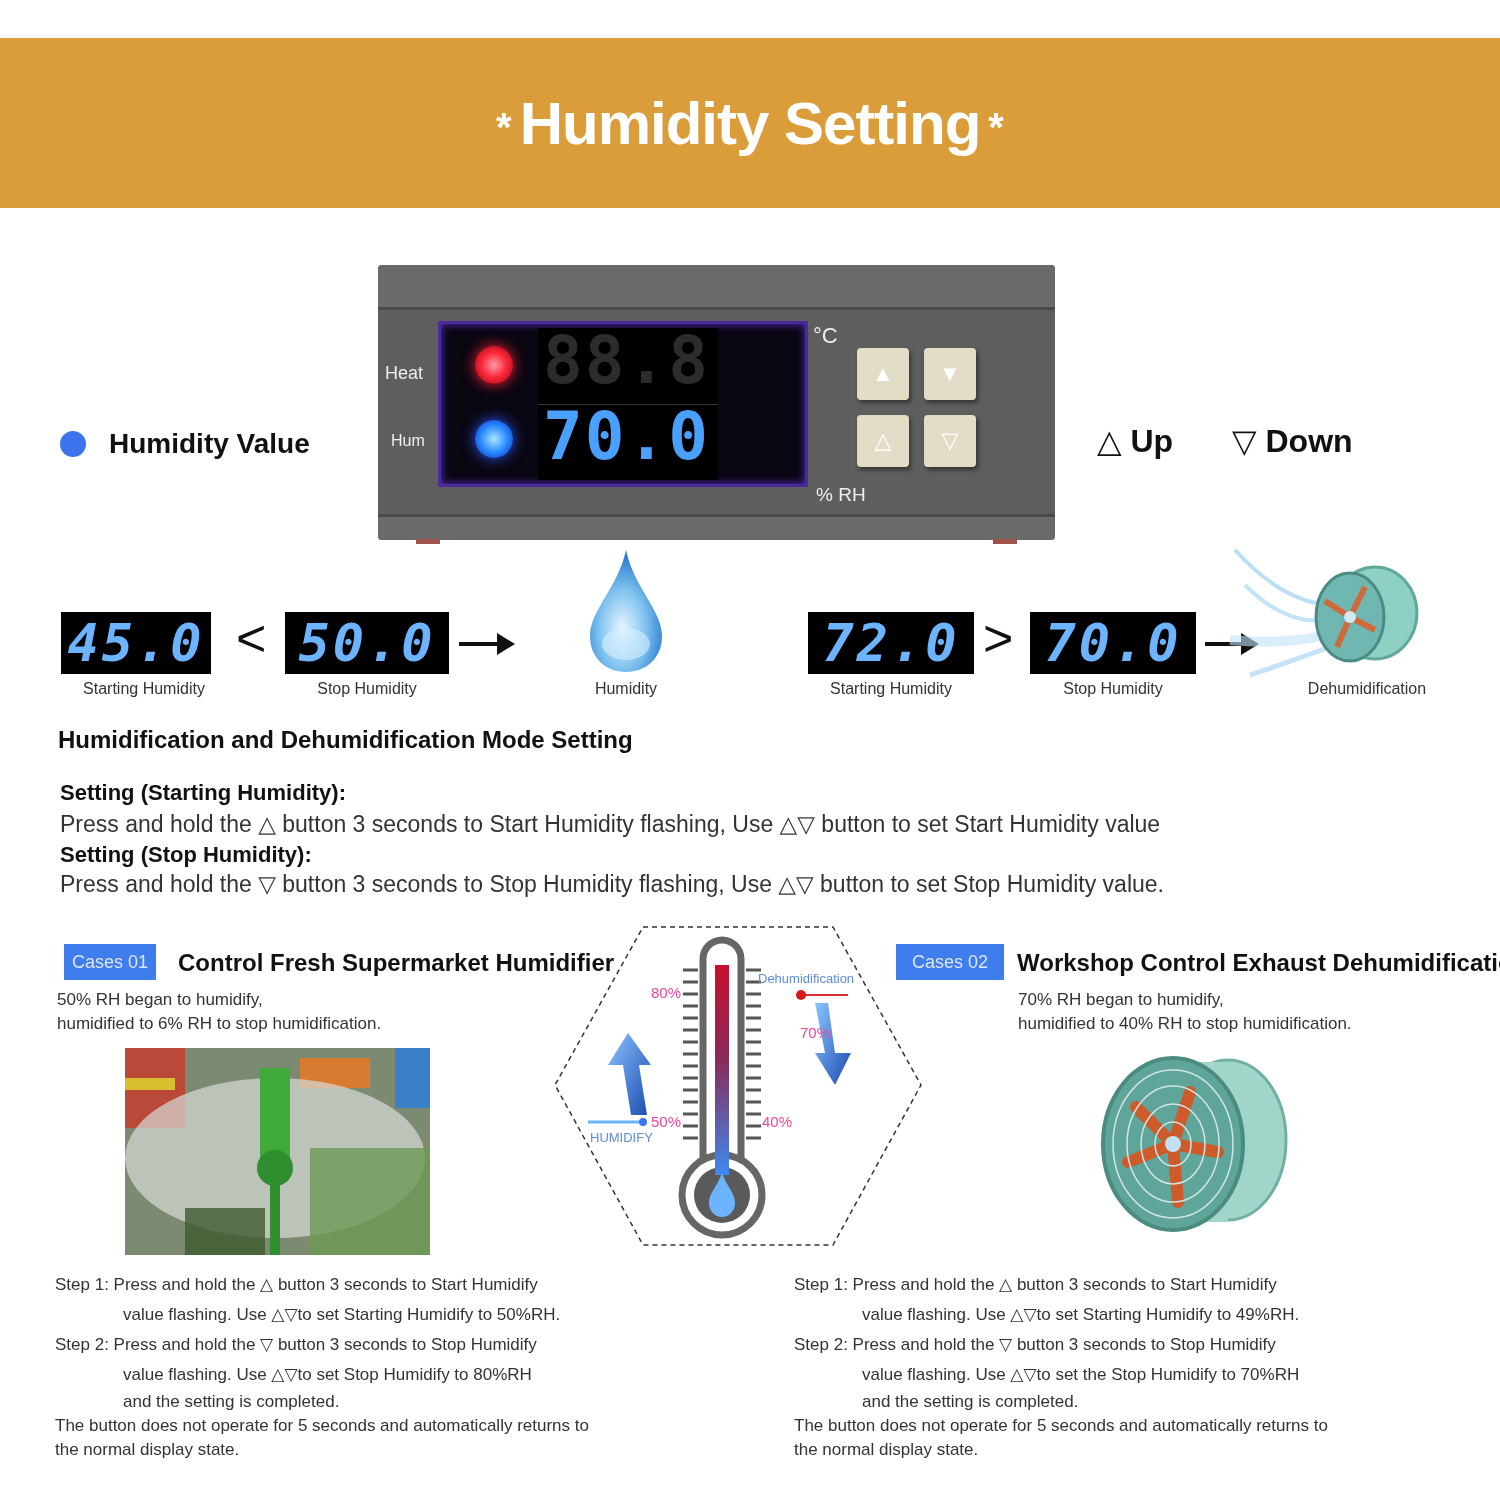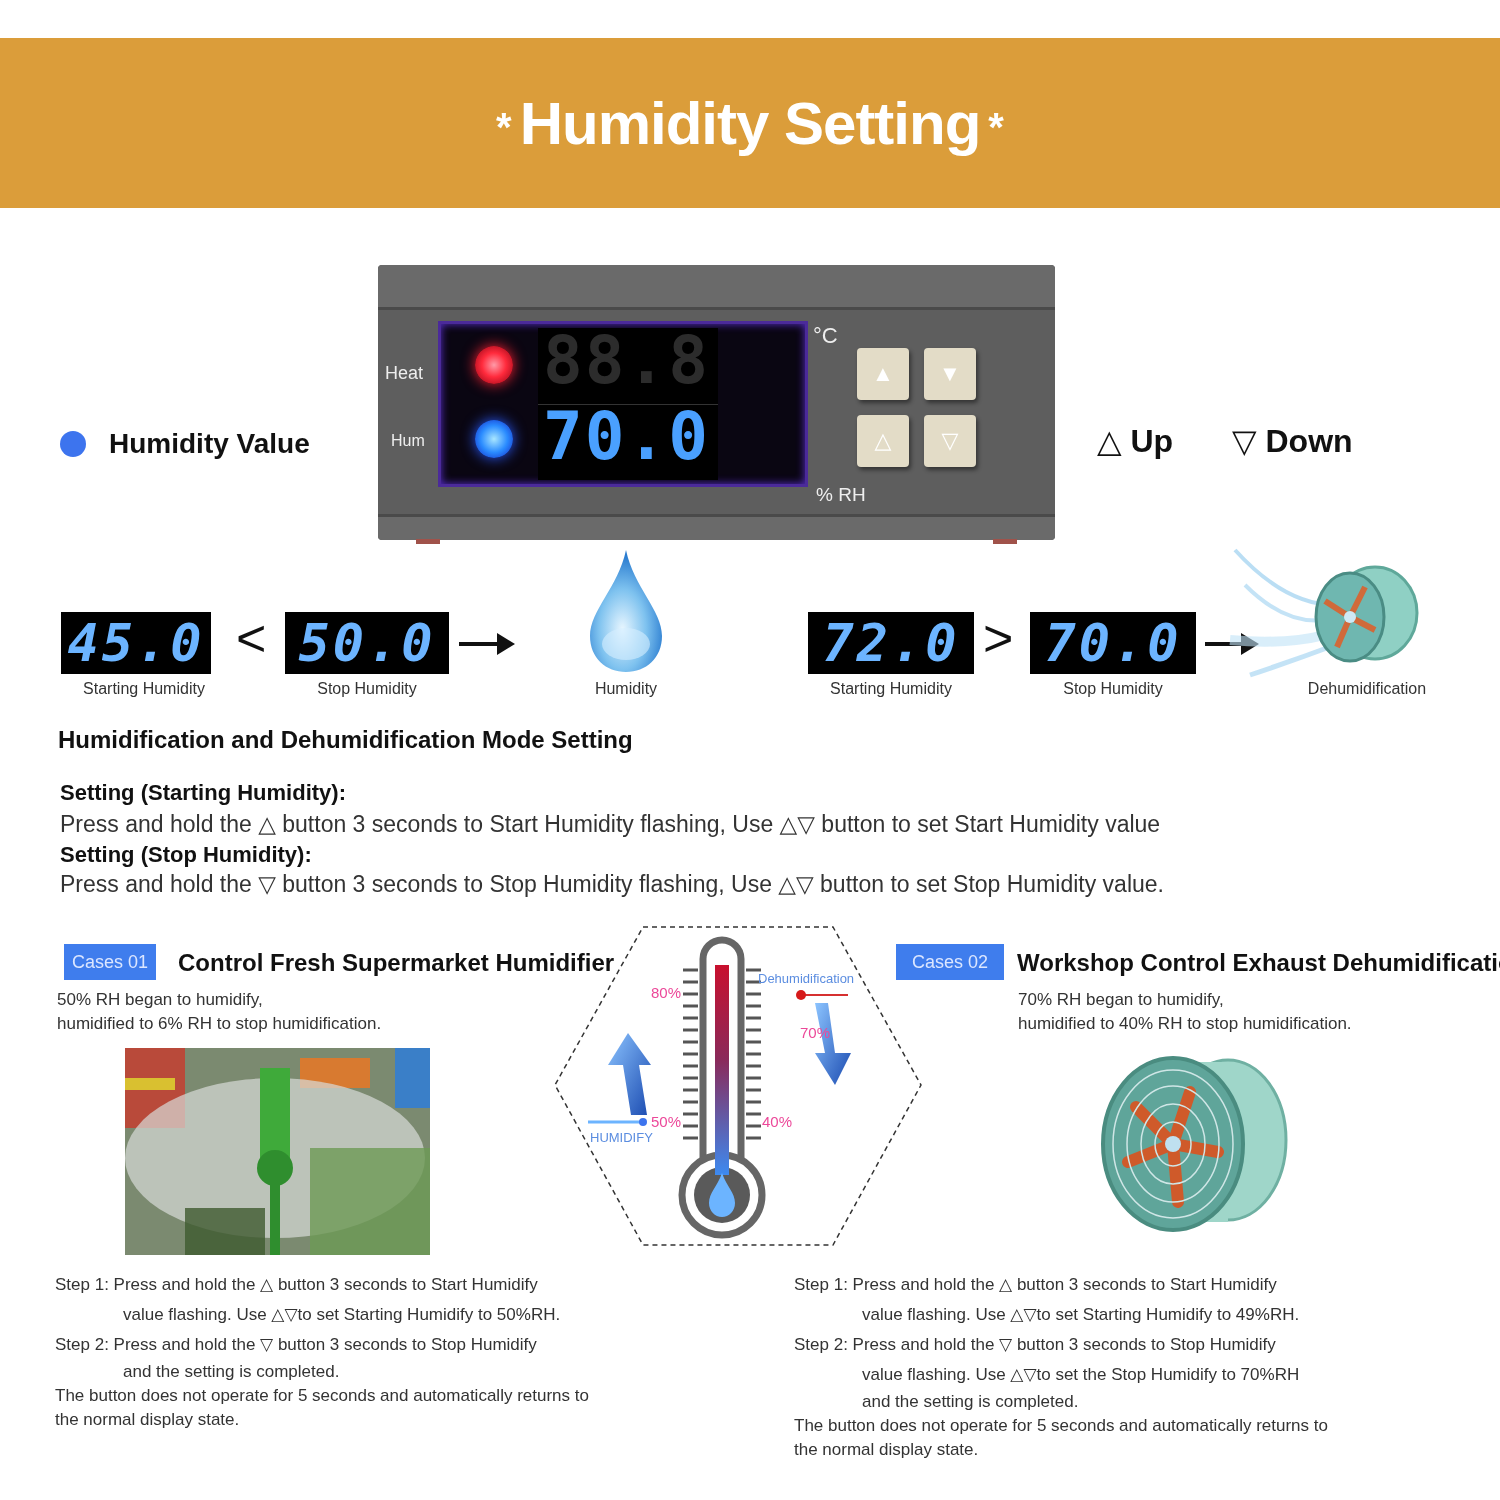--- a/index.html
+++ b/index.html
@@ -191,20 +191,21 @@
   <rect x="135" y="20" width="30" height="100" fill="#3faa3a"></rect>
   <circle cx="150" cy="120" r="18" fill="#2f8e2e"></circle>
   <rect x="145" y="130" width="10" height="77" fill="#2f8e2e"></rect>
   <rect x="185" y="100" width="120" height="107" fill="#6d9a55" opacity="0.8"></rect>
   <rect x="60" y="160" width="80" height="47" fill="#3e5a30" opacity="0.8"></rect>
 </svg>
 <div class="abs steps" style="left:55px; top:1270px;">
   <div>Step 1: Press and hold the △  button 3 seconds to Start Humidify</div>
   <div class="indent">value flashing. Use △▽to set Starting Humidify to 50%RH.</div>
   <div>Step 2: Press and hold the  ▽  button 3 seconds to Stop Humidify</div>
+  <div class="indent">value flashing. Use △▽to set Stop Humidify to 80%RH</div>
   <div class="indent tail">and the setting is completed.</div>
   <div class="tail">The button does not operate for 5 seconds and automatically returns to</div>
   <div class="tail">the normal display state.</div>
 </div>
 
 <svg class="abs hex" viewBox="0 0 370 322">
   <defs>
     <linearGradient id="tg" x1="0" y1="0" x2="0" y2="1">
       <stop offset="0%" stop-color="#c8102e"></stop>
       <stop offset="45%" stop-color="#8a2a5a"></stop>

